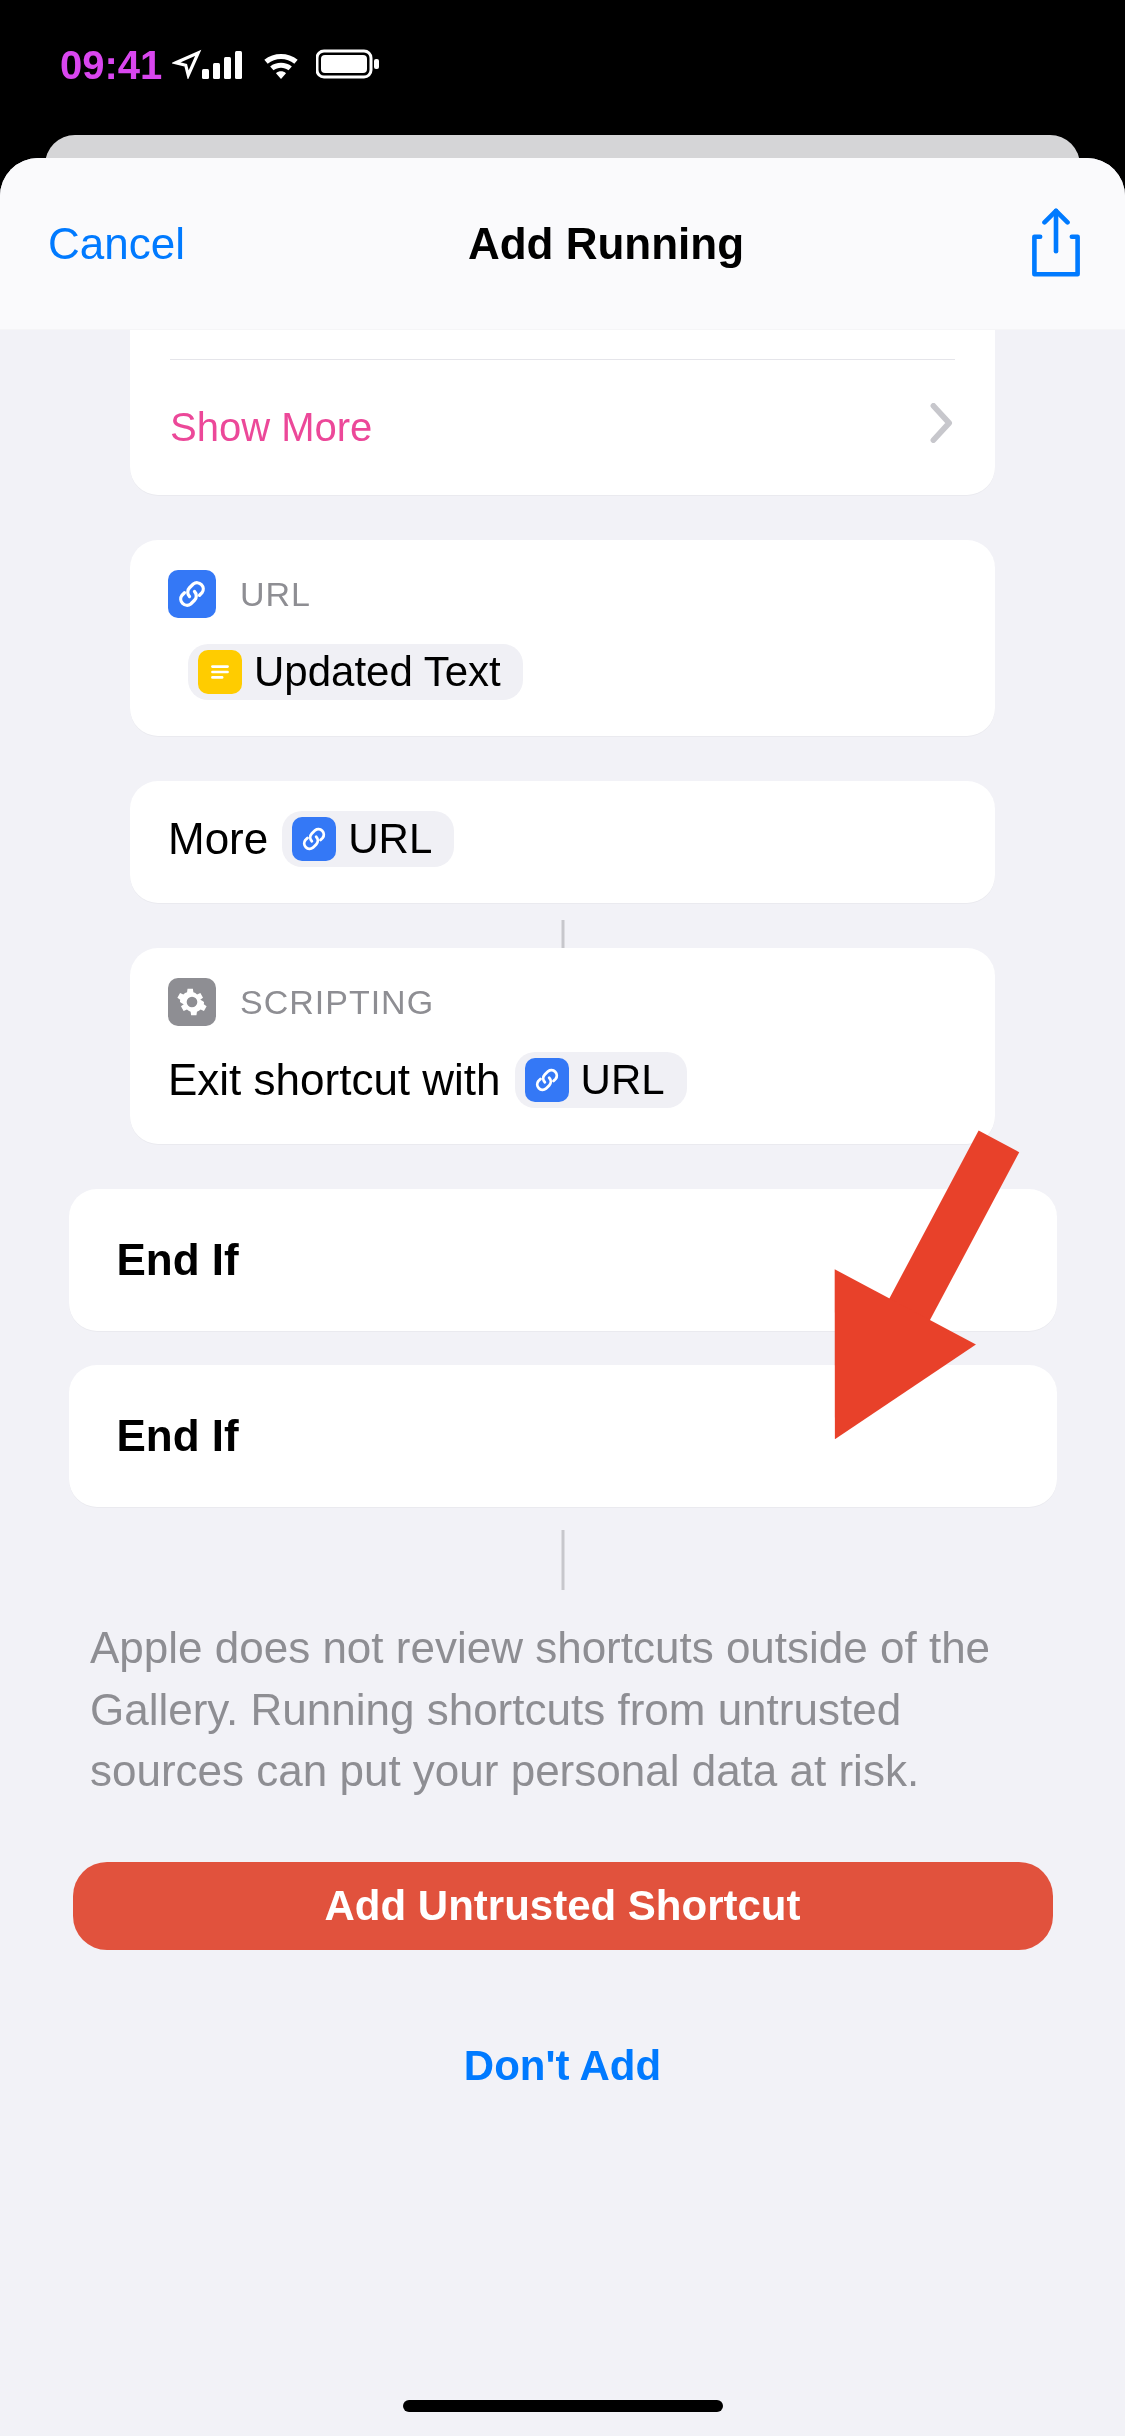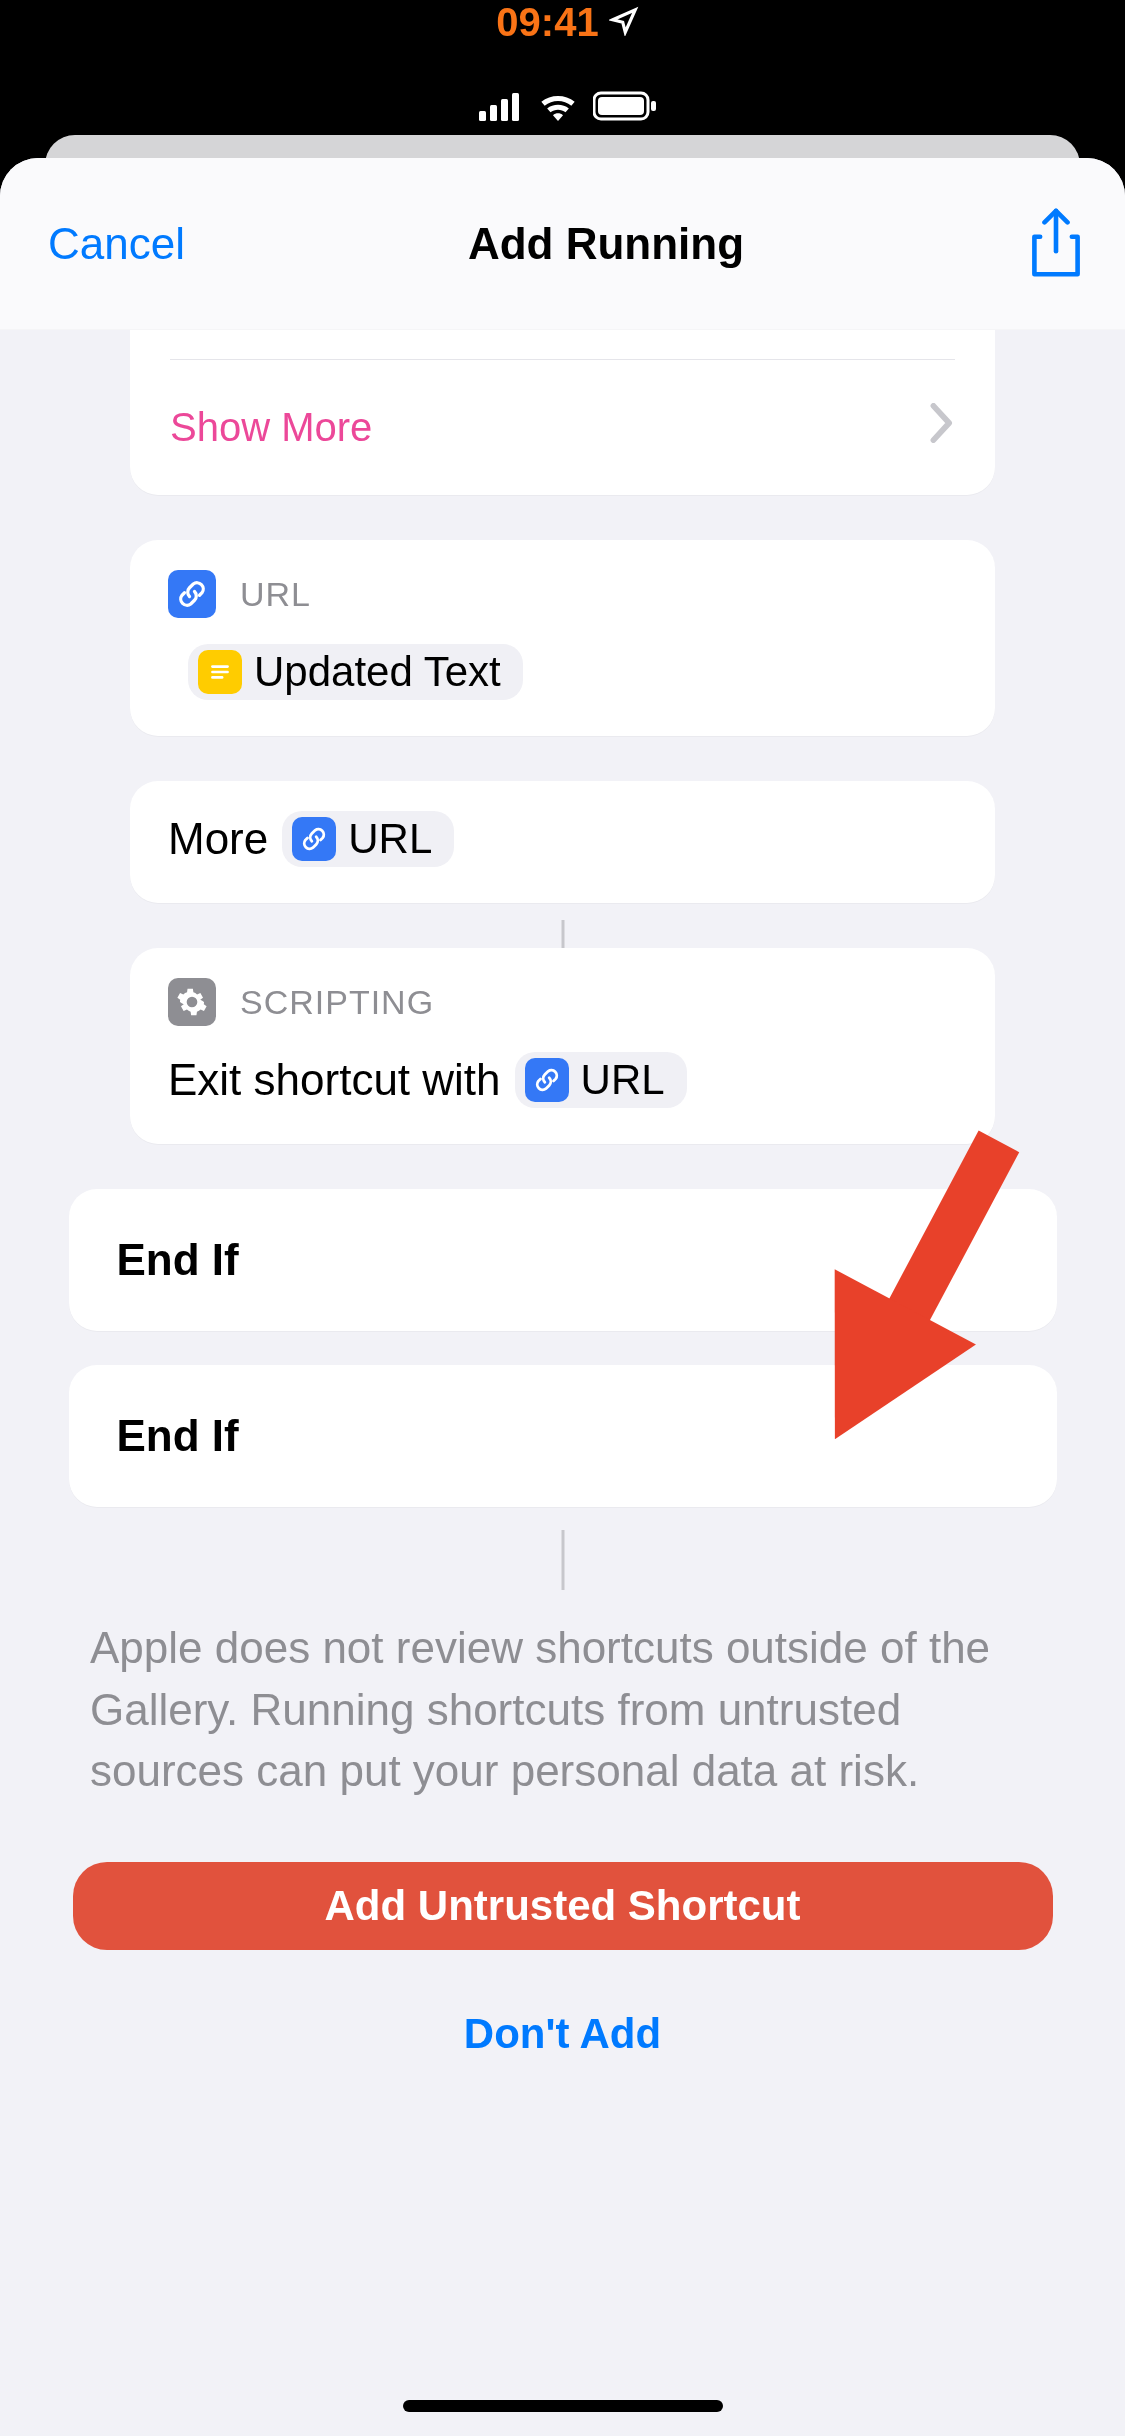--- a/index.html
+++ b/index.html
@@ -9,26 +9,25 @@
     background: #000;
     position: relative;
     overflow: hidden;
   }
 
   
   .status-bar {
     position: absolute; top: 0; left: 0; right: 0;
     height: 130px;
     background: #000;
-    color: #f97316;
-    display: flex; align-items: center; justify-content: space-between;
+    color: #d946ef;
+    display: flex; align-items: center; justify-content: flex-start;
     padding: 0 50px 0 60px;
     font-size: 40px; font-weight: 600;
     z-index: 50;
-    flex-direction: column;
   }
   .status-left { display: flex; align-items: center; gap: 10px; }
   .status-right { display: flex; align-items: center; gap: 14px; }
 
   
   .backdrop-card {
     position: absolute;
     top: 135px; left: 45px; right: 45px;
     height: 120px;
     background: #d5d5d7;
@@ -179,21 +178,21 @@
     font-weight: 600;
     text-align: center;
     padding: 20px 0;
     border-radius: 34px;
   }
   .dont-add {
     text-align: center;
     color: #007aff;
     font-size: 42px;
     font-weight: 600;
-    margin-top: 60px;
+    margin-top: 92px;
   }
 
   
   .arrow {
     position: absolute;
     top: 960px; left: 780px;
     z-index: 40;
     pointer-events: none;
   }
 

